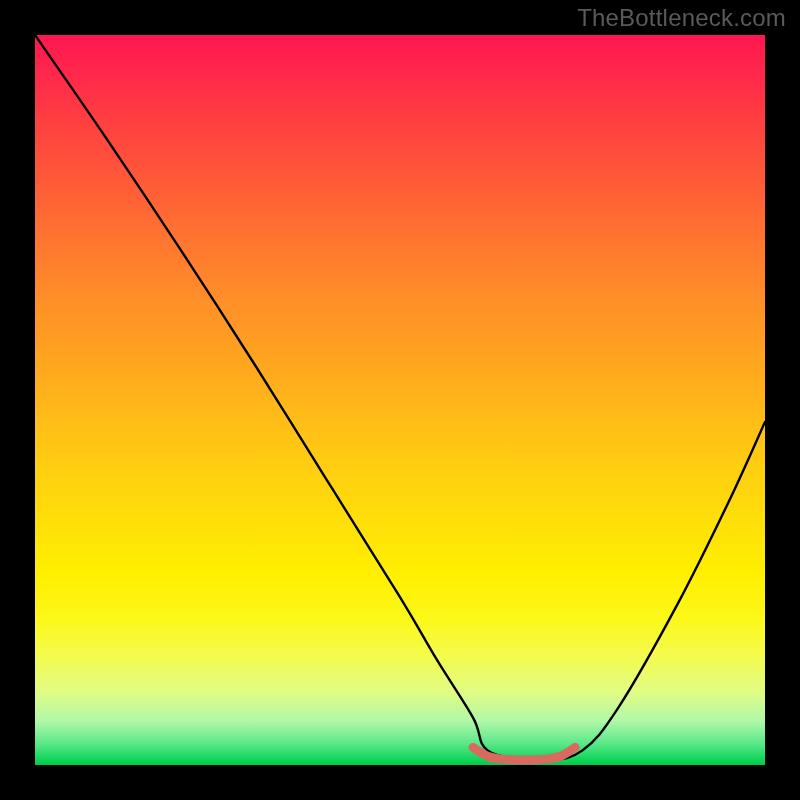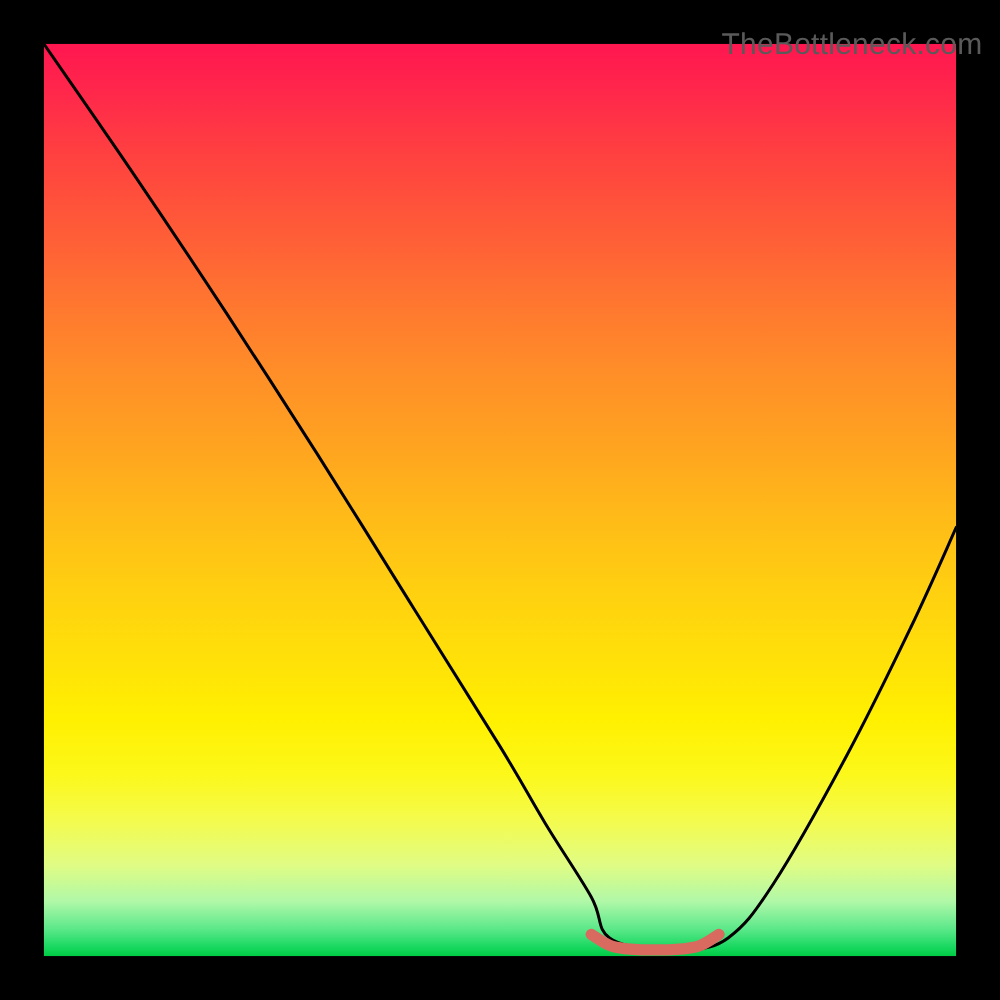--- a/index.html
+++ b/index.html
@@ -6,21 +6,21 @@
   body {
     width: 800px;
     height: 800px;
     background: #000;
     position: relative;
     font-family: Arial, sans-serif;
     overflow: hidden;
   }
   .watermark {
     position: absolute;
-    top: 22px;
+    top: 4px;
     right: 14px;
     color: #5a5a5a;
     font-size: 24px;
     font-weight: 500;
     z-index: 10;
     letter-spacing: 0.2px;
   }
   .plot-area {
     position: absolute;
     left: 35px;

